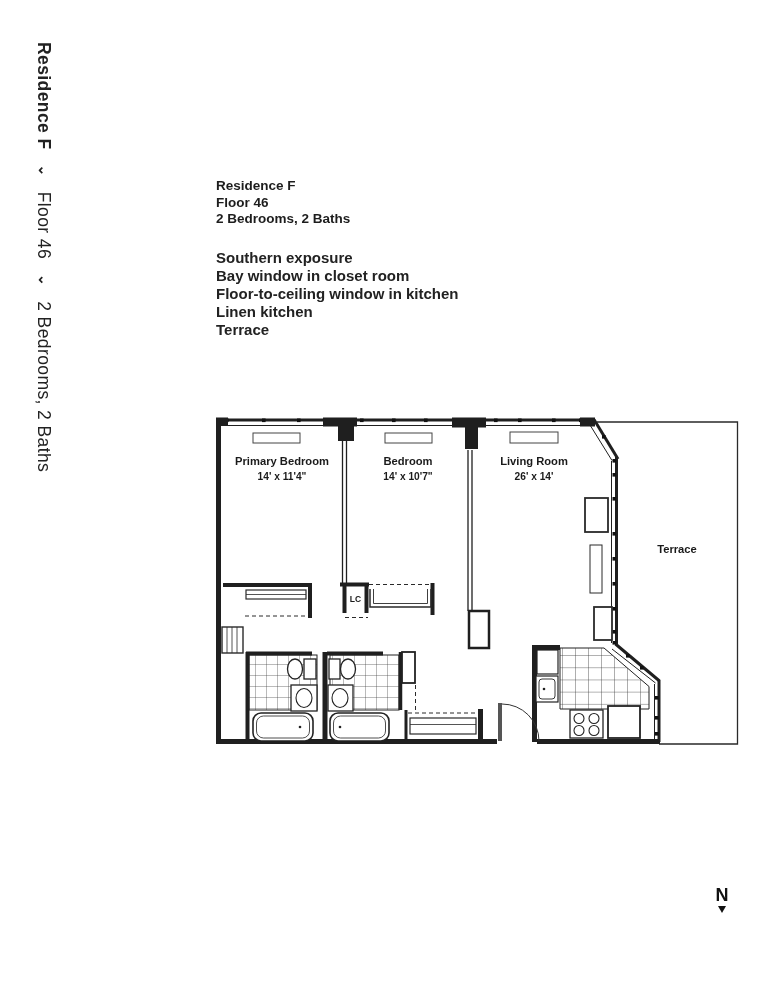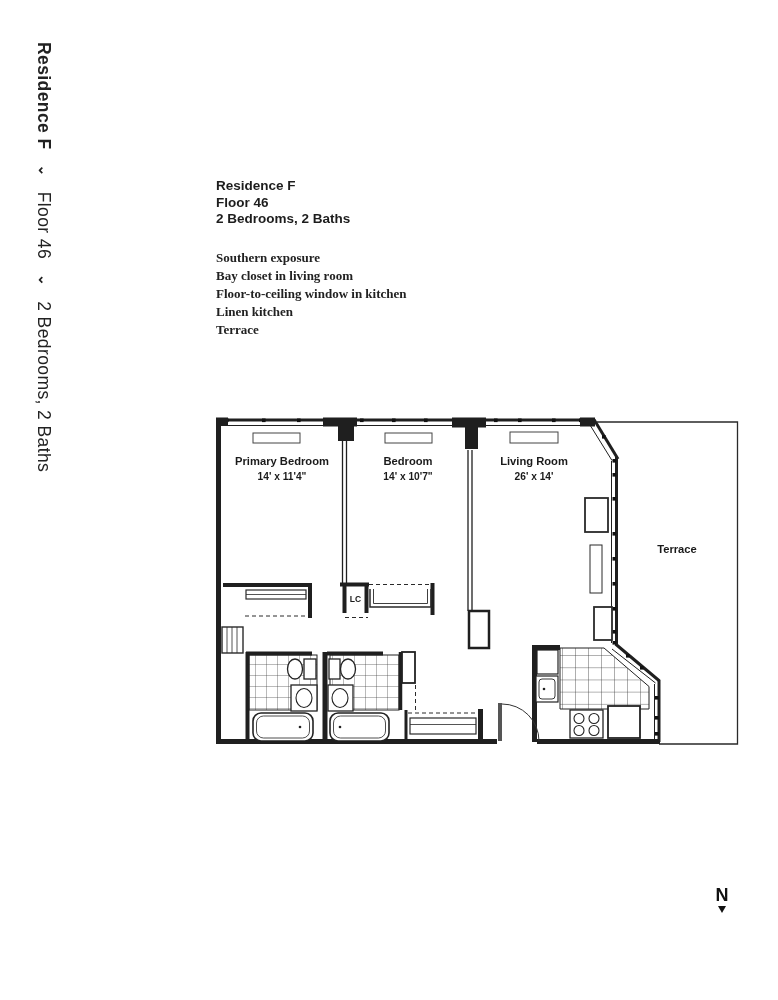--- a/index.html
+++ b/index.html
@@ -10,21 +10,21 @@
   .sidebar{position:absolute;top:42px;left:54px;transform:rotate(90deg);
            transform-origin:0 0;display:flex;align-items:center;gap:15px;
            white-space:nowrap;font-size:17.5px;letter-spacing:.4px;color:#222;}
   .sidebar .ttl{font-weight:700;}
   .sidebar .sep{font-size:14px;font-weight:700;position:relative;top:-1px;}
 
   
   .header{position:absolute;left:216px;top:178px;}
   .header .tline{font-size:13.5px;font-weight:700;line-height:16.5px;color:#1d1d1d;}
   .features{margin-top:21px;}
-  .features .feat{font-size:13px;font-weight:700;line-height:18px;color:#222;font-family:Liberation Serif, serif;}
+  .features .feat{font-size:15px;font-weight:700;line-height:18px;color:#222;}
 
   
   .plan{position:absolute;left:212px;top:412px;}
   .plan svg{display:block;}
   .room-name{font-size:11.2px;font-weight:700;fill:#1a1a1a;}
   .room-dims{font-size:10.2px;font-weight:700;fill:#1a1a1a;}
   .small-lab{font-size:8.5px;font-weight:700;fill:#1a1a1a;}
 
   
   .compass{position:absolute;left:706px;top:886px;width:32px;text-align:center;}
@@ -45,21 +45,21 @@
     <span class="sep">⌄</span>
     <span>2 Bedrooms, 2 Baths</span>
   </div>
 
   <div class="header">
     <div class="tline">Residence F</div>
     <div class="tline">Floor 46</div>
     <div class="tline">2 Bedrooms, 2 Baths</div>
     <div class="features">
       <div class="feat">Southern exposure</div>
-      <div class="feat">Bay closet in living room</div>
+      <div class="feat">Bay window in closet room</div>
       <div class="feat">Floor-to-ceiling window in kitchen</div>
       <div class="feat">Linen kitchen</div>
       <div class="feat">Terrace</div>
     </div>
   </div>
 
   <div class="plan">
     <svg width="535" height="348" viewBox="0 0 535 348">
       <defs>
         <pattern id="tileB" width="11" height="11" patternUnits="userSpaceOnUse">

